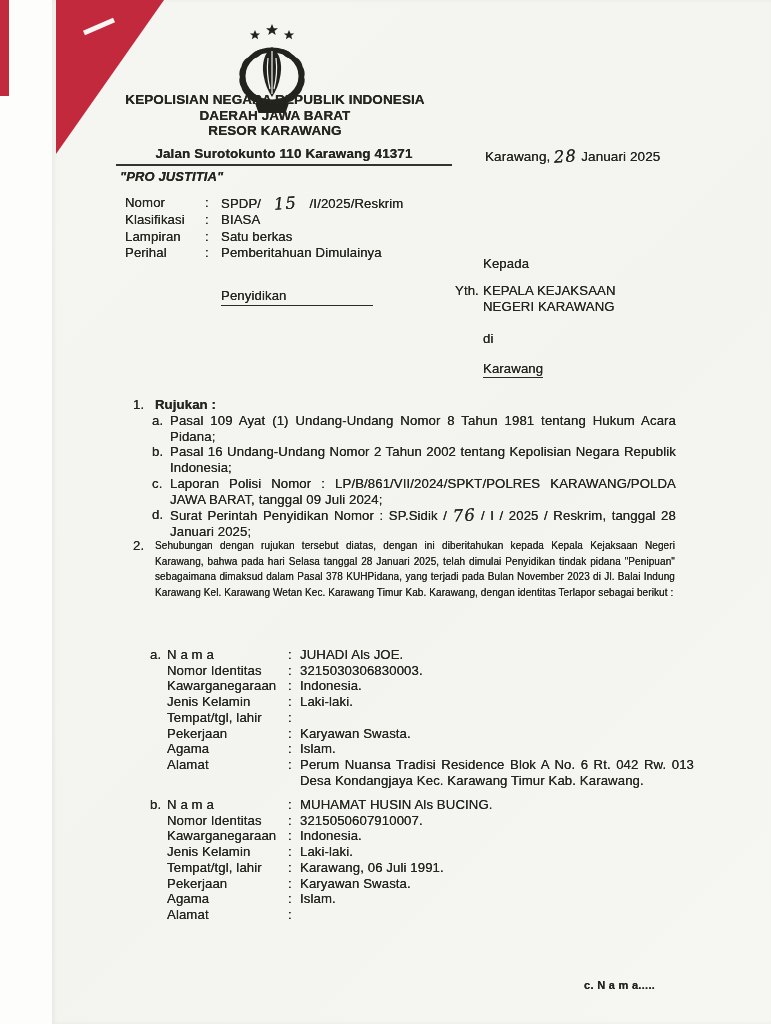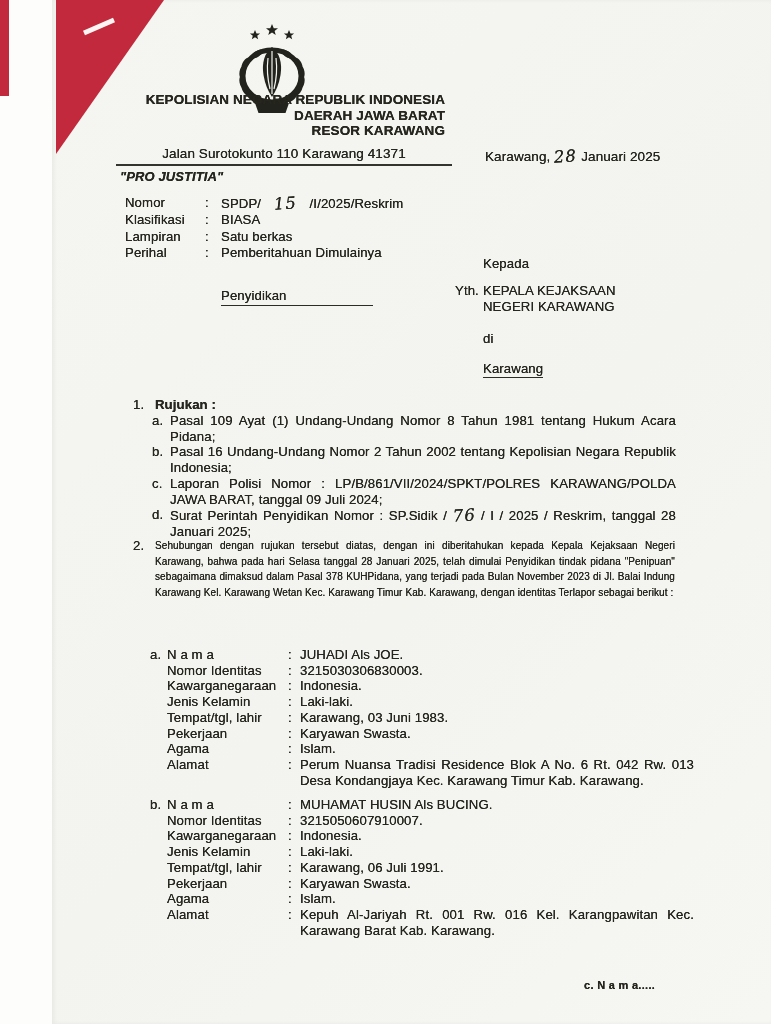--- a/index.html
+++ b/index.html
@@ -19,22 +19,22 @@
   
   .corner{position:absolute;left:0;top:0;}
   .corner .red{fill:var(--stamp,#c2293c);}
   .corner .slash{stroke:#fdf5f3;stroke-width:5;}
   
   .logo{position:absolute;left:220px;top:22px;}
   .logo .f{fill:var(--ink,#23231d);}
   .logo .s{stroke:var(--ink,#23231d);fill:none;}
   .logo .w{stroke:var(--paper,#f5f5f2);fill:none;stroke-width:1.2;}
   
-  .org{left:105px;top:92px;width:340px;text-align:right;font-weight:700;font-size:13.5px;line-height:15.5px;}
-  .addr{left:116px;top:146px;width:336px;text-align:center;font-weight:400;font-size:13.5px;
+  .org{left:105px;top:92px;width:340px;text-align:center;font-weight:700;font-size:13.5px;line-height:15.5px;}
+  .addr{left:116px;top:146px;width:336px;text-align:center;font-weight:700;font-size:13.5px;
         border-bottom:2px solid #34342e;padding-bottom:3px;}
   .motto{left:120px;top:169px;font-style:italic;font-weight:700;font-size:13px;}
   .dateline{left:485px;top:148px;font-size:13.5px;}
   .hand{font-family:"DejaVu Serif", serif;font-style:italic;font-weight:400;font-size:16.5px;
         display:inline-block;transform:rotate(-4deg);letter-spacing:1px;line-height:1;position:relative;top:1px;}
   
   .meta{left:125px;top:195px;width:330px;font-size:13.2px;}
   .meta .row{display:flex;line-height:16.4px;}
   .meta .lab{width:80px;}
   .meta .col{width:16px;}
@@ -198,21 +198,20 @@
         <span class="pval">Indonesia.</span>
       </div>
     <div class="prow">
         <span class="plab">Jenis Kelamin</span>
         <span class="pcol">:</span>
         <span class="pval">Laki-laki.</span>
       </div>
     <div class="prow">
         <span class="plab">Tempat/tgl, lahir</span>
         <span class="pcol">:</span>
-        <span class="pval">Karawang, 03 Juni 1983.</span>
       </div>
     <div class="prow">
         <span class="plab">Pekerjaan</span>
         <span class="pcol">:</span>
         <span class="pval">Karyawan Swasta.</span>
       </div>
     <div class="prow">
         <span class="plab">Agama</span>
         <span class="pcol">:</span>
         <span class="pval">Islam.</span>
@@ -259,18 +258,17 @@
         <span class="pval">Karyawan Swasta.</span>
       </div>
     <div class="prow">
         <span class="plab">Agama</span>
         <span class="pcol">:</span>
         <span class="pval">Islam.</span>
       </div>
     <div class="prow">
         <span class="plab">Alamat</span>
         <span class="pcol">:</span>
-        <span class="pval">Kepuh Al-Jariyah Rt. 001 Rw. 016 Kel. Karangpawitan Kec. Karawang Barat Kab. Karawang.</span>
       </div>
   </div>
 </div>
 
 <div class="abs cont txt">c. N a m a.....</div>
 
 </body></html>

